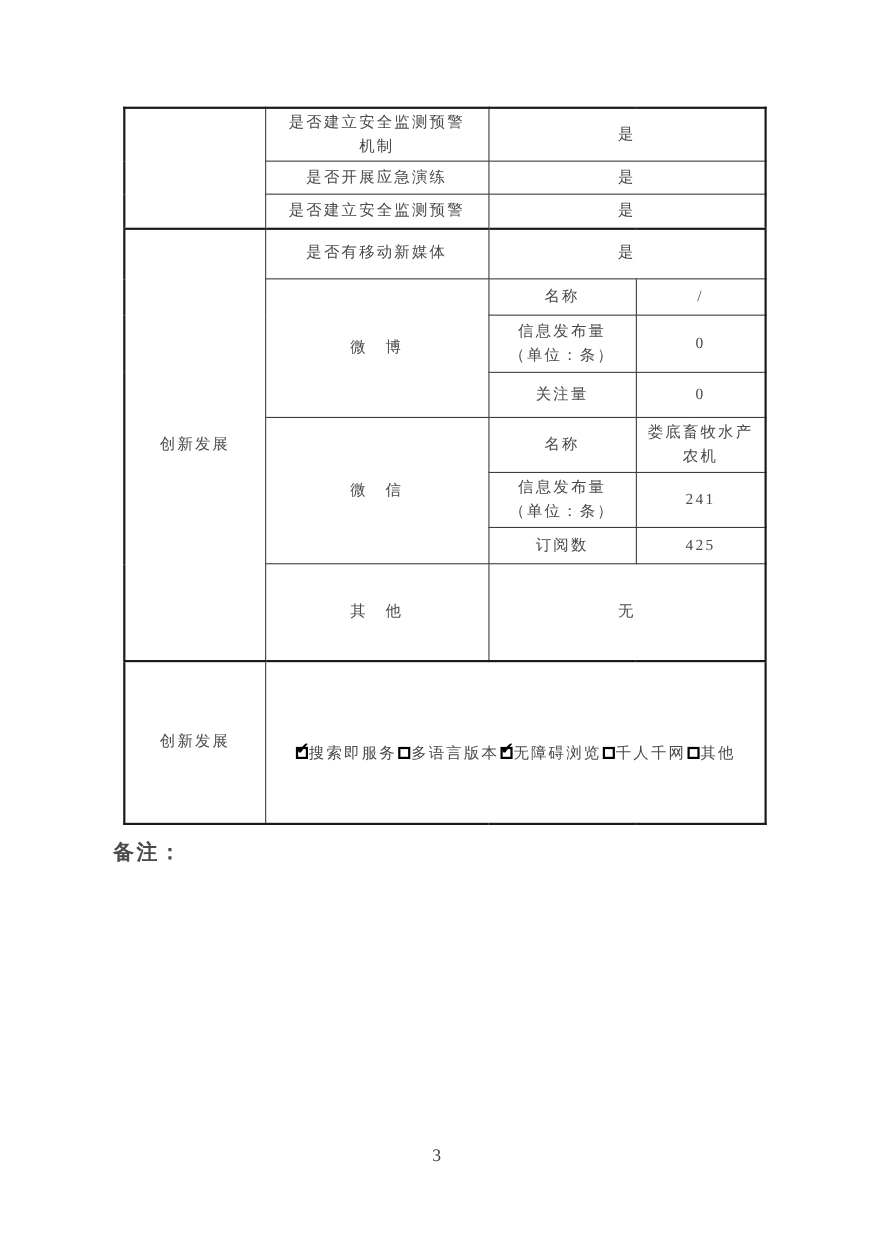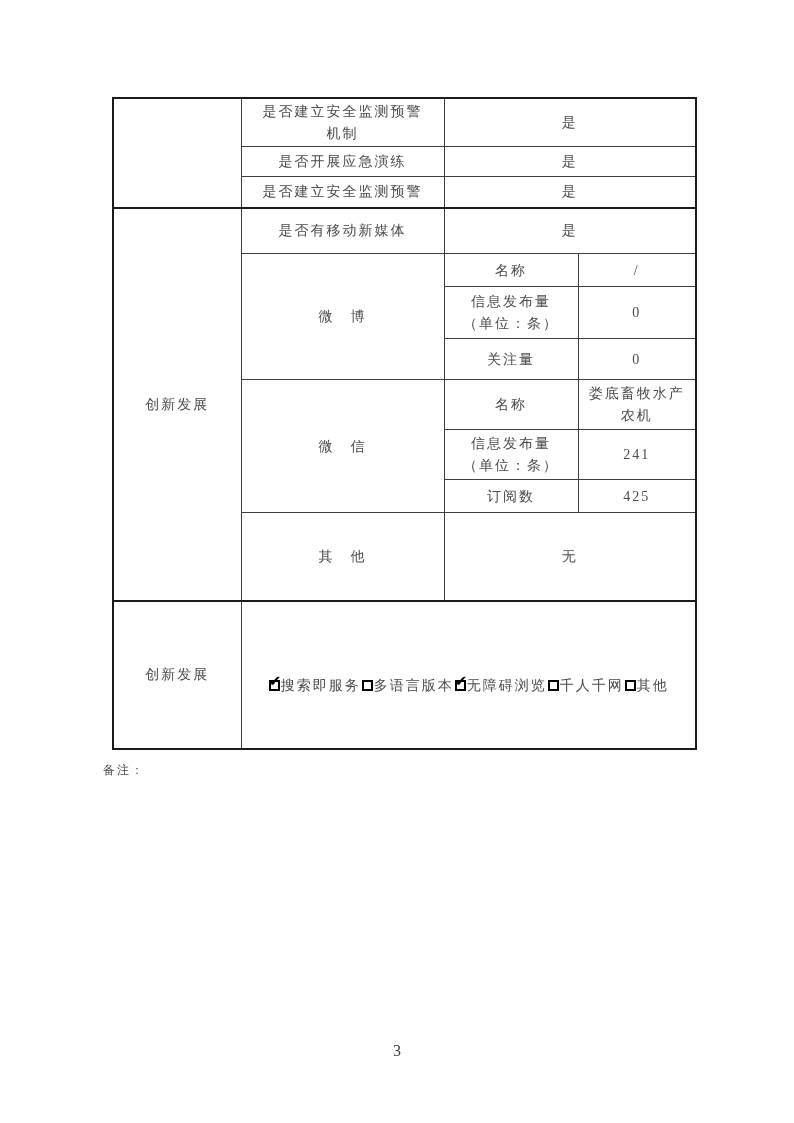--- a/index.html
+++ b/index.html
@@ -76,23 +76,24 @@
     line-height: 1;
     letter-spacing: 0;
     color: #000000;
     font-family: "DejaVu Sans", sans-serif;
   }
   .cbox.checked .mark { display: block; }
   .remarks {
     position: absolute;
     left: 103px;
     top: 762px;
-    font-size: 12px;
+    font-size: 19px;
     letter-spacing: 2px;
     color: #4a4a4a;
+    font-weight: bold;
   }
   .page-number {
     position: absolute;
     left: 0;
     top: 1042px;
     width: 100%;
     text-align: center;
     font-size: 16px;
     color: #3d3d3d;
     font-family: "Liberation Serif", "DejaVu Serif", serif;

